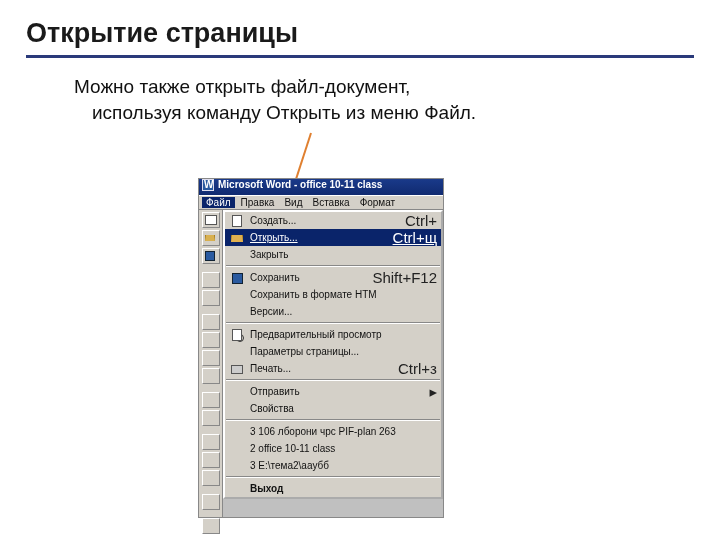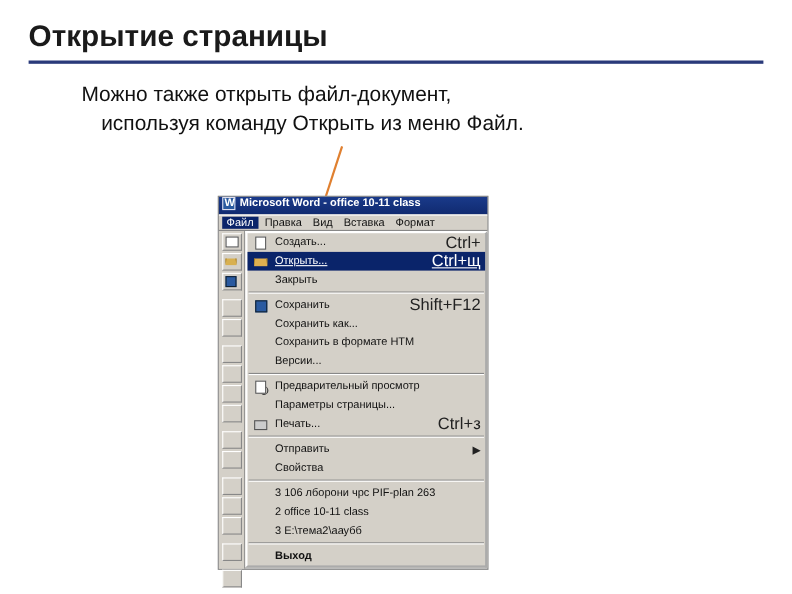--- a/index.html
+++ b/index.html
@@ -128,25 +128,20 @@
       </div>
       <div class="menu-sep"></div>
 
       <div class="menu-item">
         <div class="mi-icon isave"></div>
         <div class="mi-label">Сохранить</div>
         <div class="mi-short">Shift+F12</div>
       </div>
       <div class="menu-item">
         <div class="mi-icon iblank"></div>
-        <div class="mi-label">Сохранить как...</div>
-        <div class="mi-short"></div>
-      </div>
-      <div class="menu-item">
-        <div class="mi-icon iblank"></div>
         <div class="mi-label">Сохранить в формате HTM</div>
         <div class="mi-short"></div>
       </div>
       <div class="menu-item">
         <div class="mi-icon iblank"></div>
         <div class="mi-label">Версии...</div>
         <div class="mi-short"></div>
       </div>
       <div class="menu-sep"></div>
 

